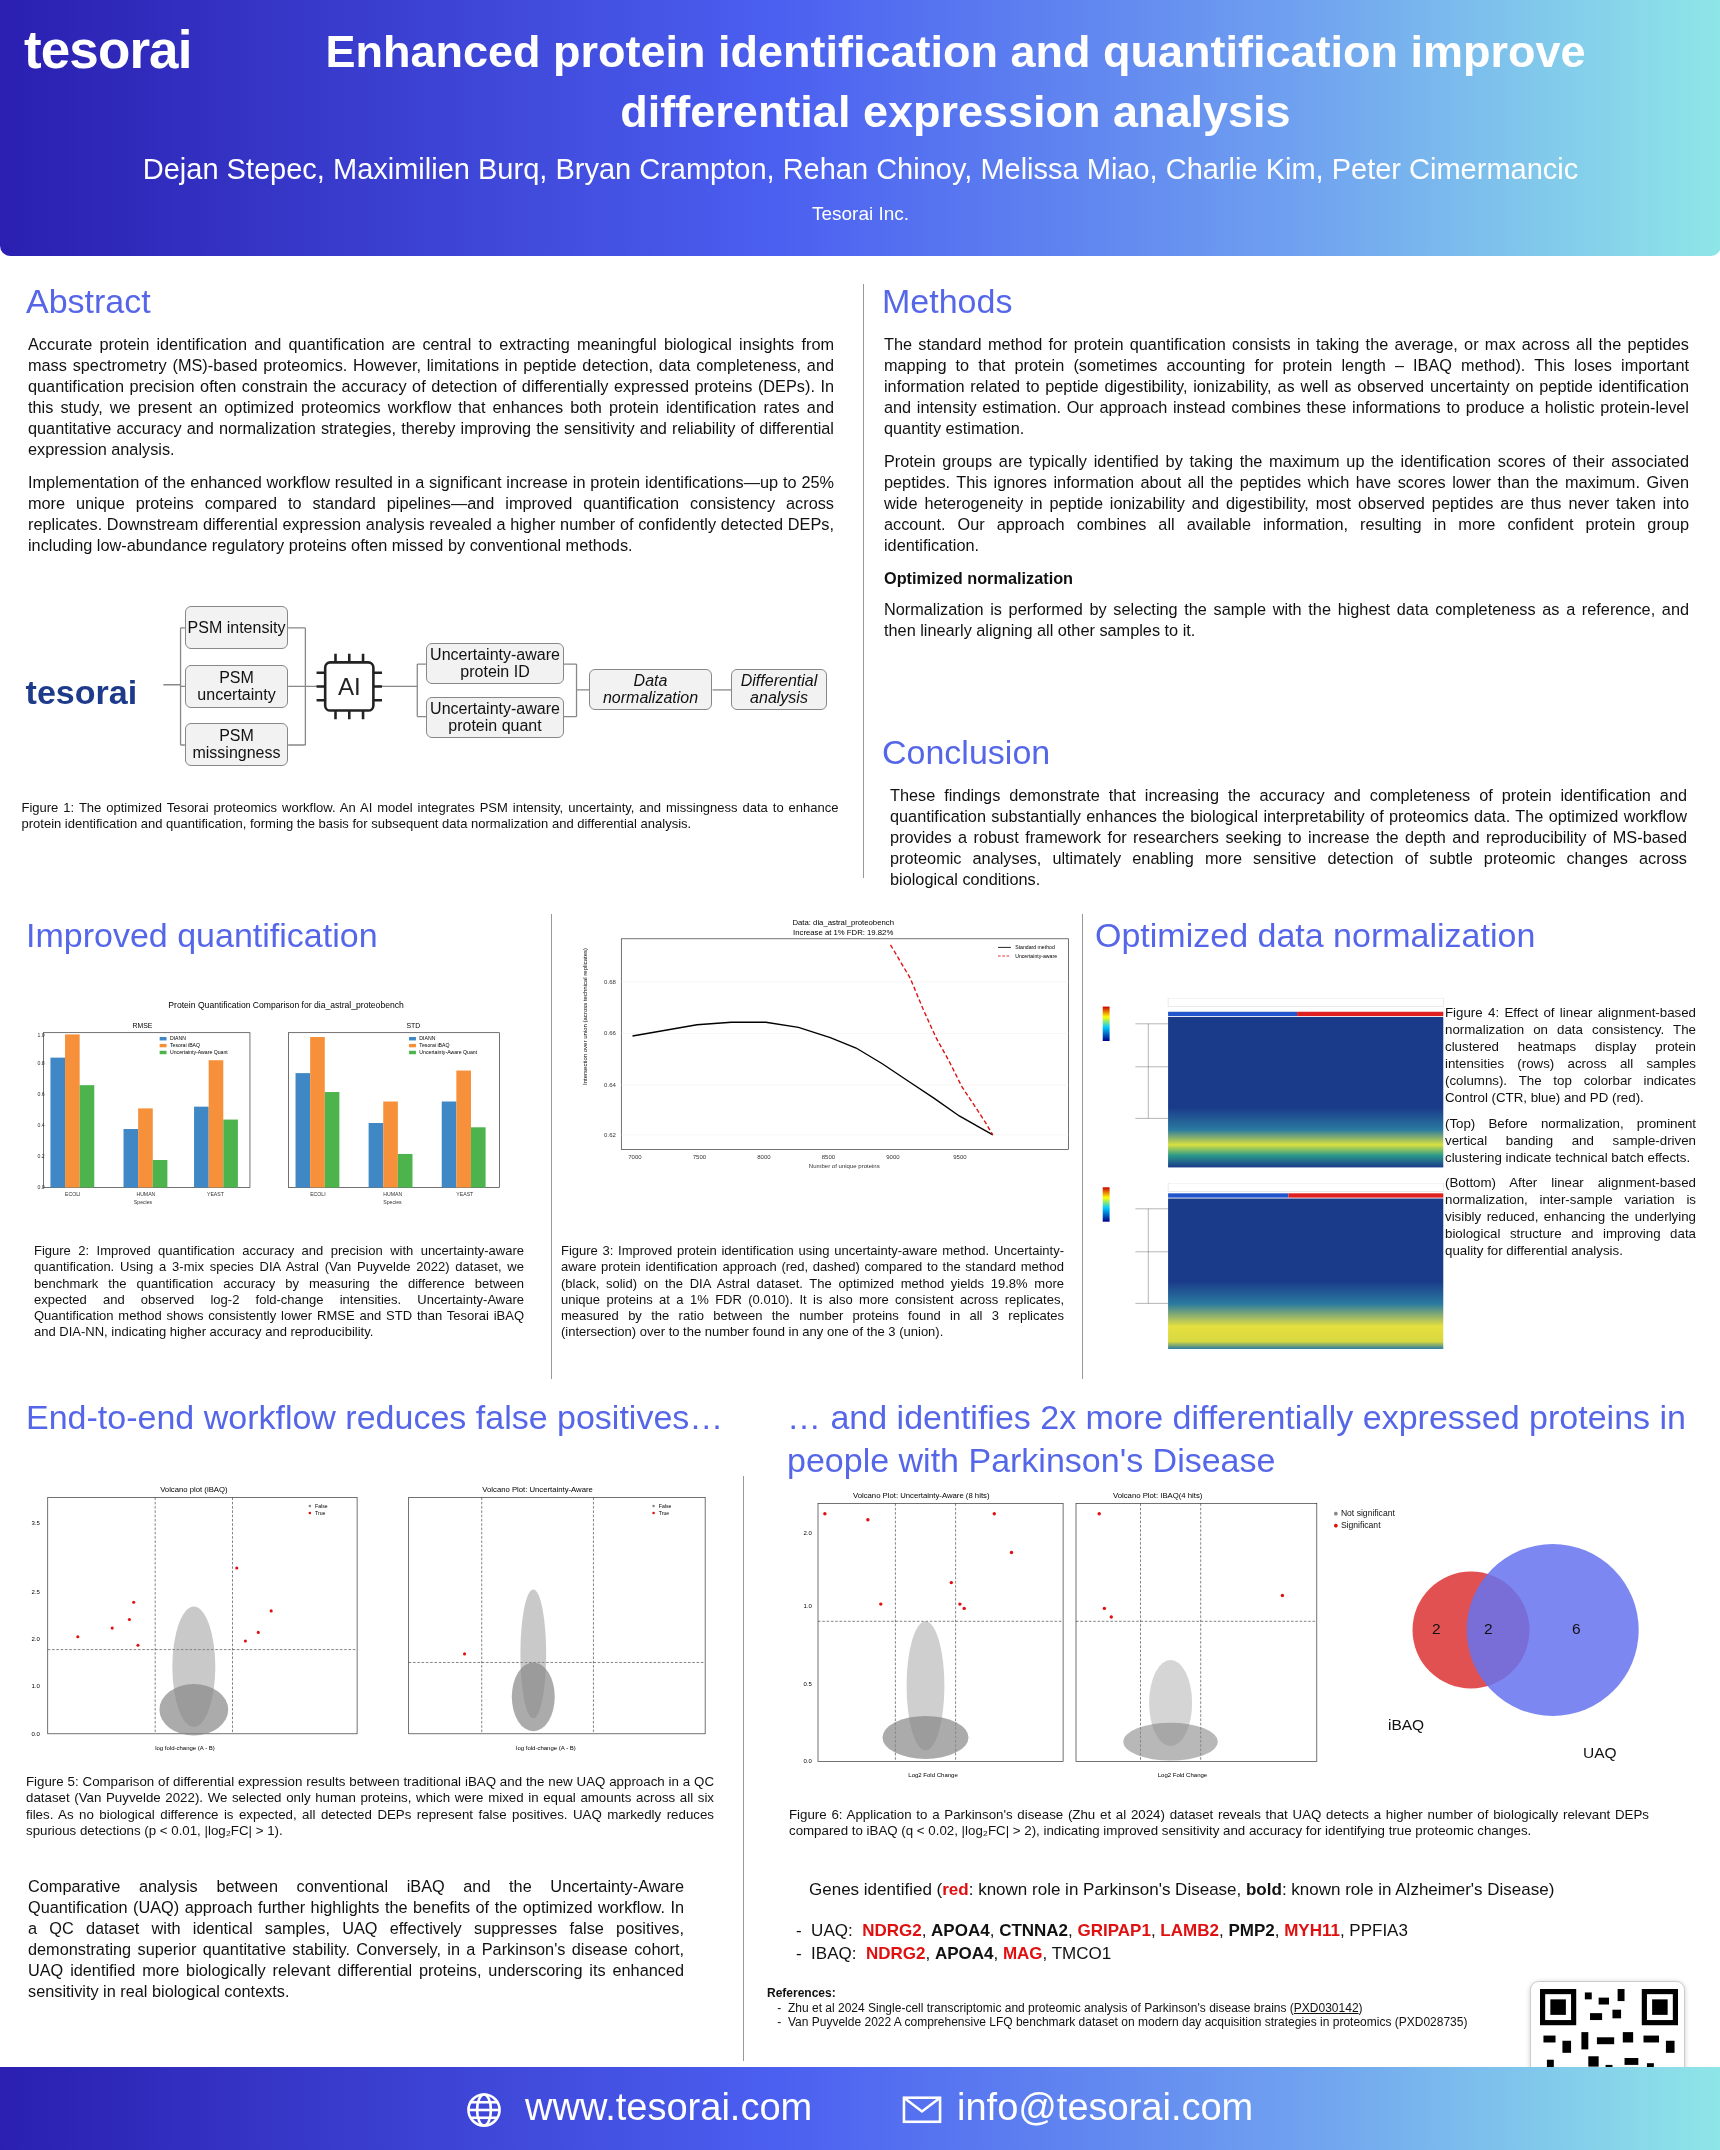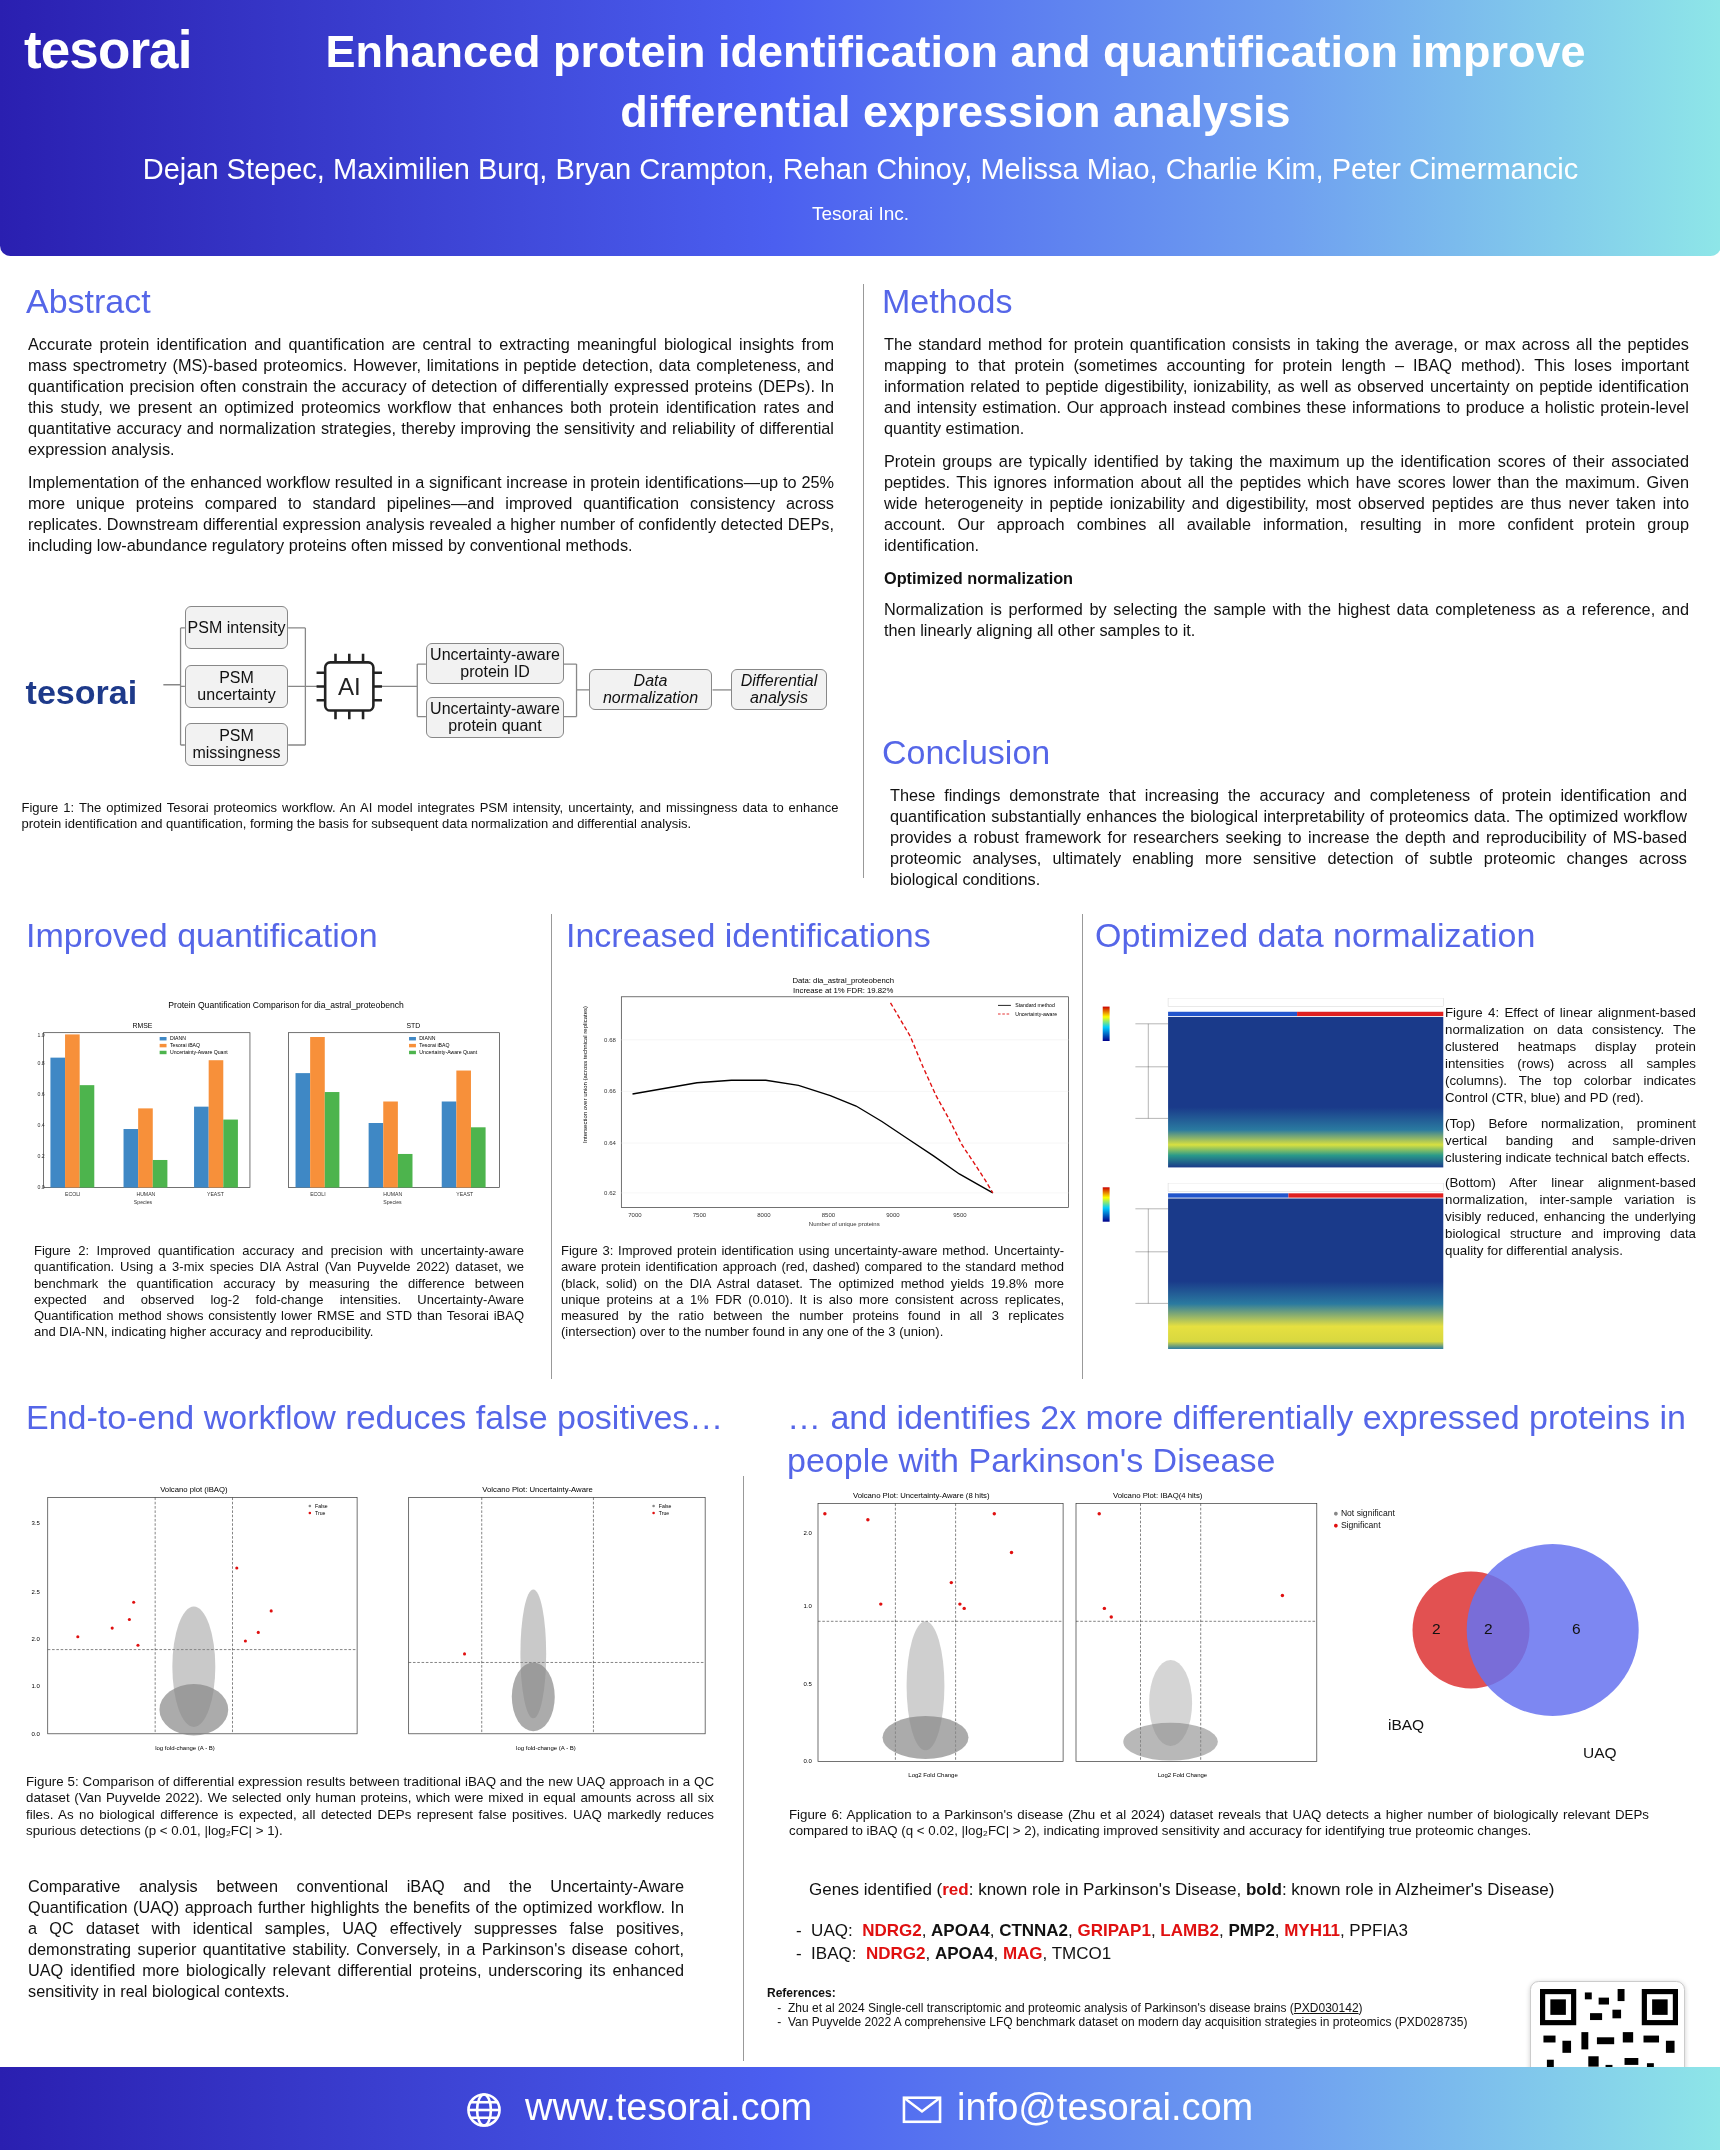--- a/index.html
+++ b/index.html
@@ -138,21 +138,21 @@
         <rect x="450" y="66" width="8" height="4" fill="#4db44d"></rect>
         <text x="462" y="70">Uncertainty-Aware Quant</text>
       </g>
   </svg>
 </div>
 <div class="cap" style="left:34px;top:1243px;width:490px"><b>Figure 2: Improved quantification accuracy and precision with uncertainty-aware quantification.</b><span> Using a 3-mix species DIA Astral (Van Puyvelde 2022) dataset, we benchmark the quantification accuracy by measuring the difference between expected and observed log-2 fold-change intensities. Uncertainty-Aware Quantification method shows consistently lower RMSE and STD than Tesorai iBAQ and DIA-NN, indicating higher accuracy and reproducibility.</span></div>
 
 <div class="vline" style="left:551px;top:914px;height:465px"></div>
 
 <div class="sec-title" style="left:566px;top:916px">Increased identifications</div>
-<div class="panel" style="left:568px;top:971px;width:516px;height:258px">
+<div class="panel" style="left:568px;top:913px;width:516px;height:258px">
   <svg width="516" height="258" viewBox="0 0 600 300">
     <text x="320" y="14" text-anchor="middle" font-size="9">Data: dia_astral_proteobench</text>
     <text x="320" y="25" text-anchor="middle" font-size="9">Increase at 1% FDR: 19.82%</text>
     <rect x="62" y="30" width="520" height="245" fill="none" stroke="#333" stroke-width="0.8"></rect>
     <g stroke="#eee" stroke-width="0.6">
         <line x1="62" y1="80" x2="582" y2="80"></line>
         <line x1="62" y1="140" x2="582" y2="140"></line>
         <line x1="62" y1="200" x2="582" y2="200"></line>
         <line x1="62" y1="258" x2="582" y2="258"></line>
       </g>

